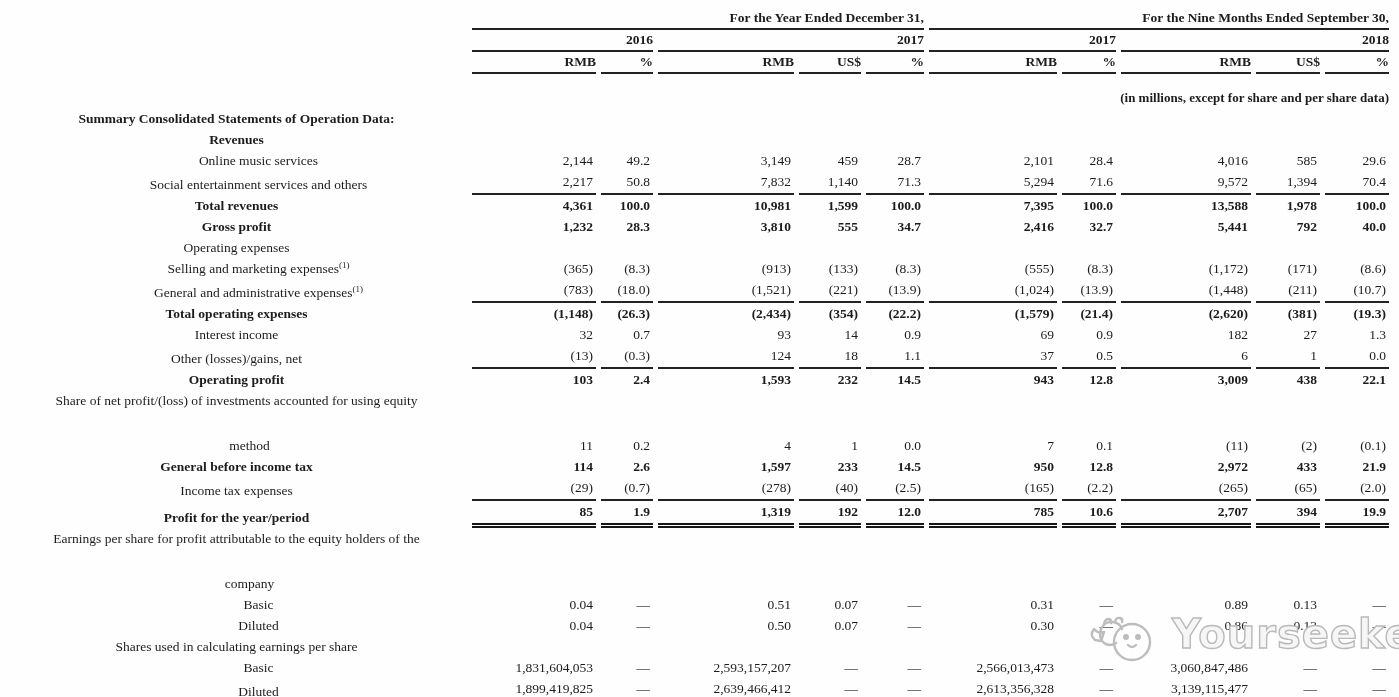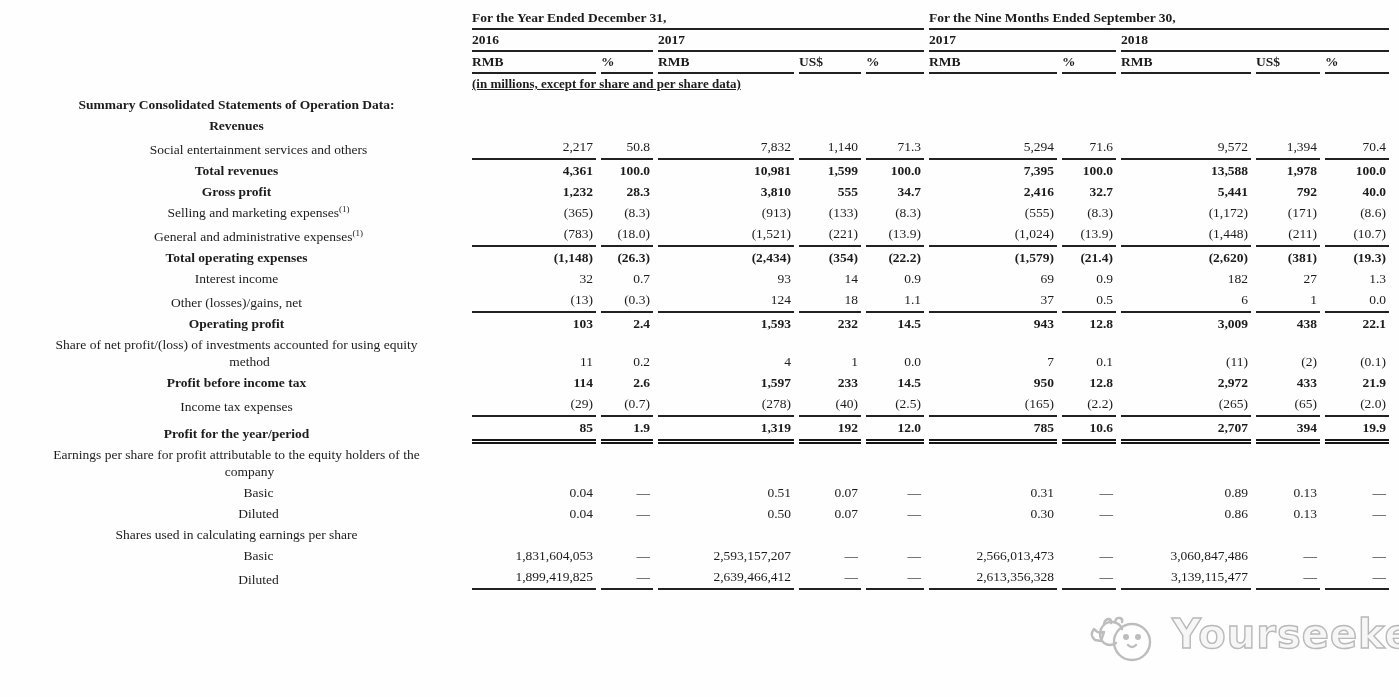--- a/index.html
+++ b/index.html
@@ -15,28 +15,28 @@
     table-layout:fixed; margin:8px 0 0 2px;
     font-size:13.5px;
   }
   col.c-label{width:460px}
   col.c1{width:124px} col.c2{width:52px}
   col.c3{width:136px} col.c4{width:62px} col.c5{width:58px}
   col.c6{width:128px} col.c7{width:54px}
   col.c8{width:130px} col.c9{width:64px} col.c10{width:64px}
 
   th, td { padding:2px 3px 2px 0; vertical-align:bottom; line-height:17px; }
-  thead th { font-weight:bold; text-align:left; white-space:nowrap; padding:0 0 1px 0; line-height:19px; }
+  thead th { font-weight:bold; text-align:right; white-space:nowrap; padding:0 0 1px 0; line-height:19px; }
   th.line { border-bottom:2px solid #222; }
-  th.note { font-size:13px; padding-top:0; border-bottom:none;text-decoration:underline; }
+  th.note { font-size:13px; padding-top:14px; border-bottom:none; }
 
   td.num { text-align:right; white-space:nowrap; }
   td.lbl { text-align:center; white-space:nowrap; padding-left:2px; }
   td.lbl.ind { padding-left:46px; }
-  td.lbl .cont { padding-left:26px; }
+  td.lbl .cont { padding-left:26px;margin-top:28px; }
   tr.b td { font-weight:bold; }
   td.u1 { border-bottom:2px solid #222; padding-bottom:3px; }
   td.u2 { border-bottom:5px double #161616; padding-bottom:3px;margin-top:27px; }
   sup { font-size:9px; line-height:0; vertical-align:super; }
 
   .watermark {
     position:absolute; left:1088px; top:594px;
     display:flex; align-items:center; gap:6px;
     pointer-events:none;
   }
@@ -99,20 +99,33 @@
     <tbody>
         <tr class="b">
           <td class="lbl">Summary Consolidated Statements of Operation Data:</td>
           <td class="num" colspan="10"></td>
         </tr>
         <tr class="b">
           <td class="lbl">Revenues</td>
           <td class="num" colspan="10"></td>
         </tr>
         <tr>
+          <td class="lbl ind">Online music services</td>
+          <td class="num">2,144</td>
+          <td class="num">49.2</td>
+          <td class="num">3,149</td>
+          <td class="num">459</td>
+          <td class="num">28.7</td>
+          <td class="num">2,101</td>
+          <td class="num">28.4</td>
+          <td class="num">4,016</td>
+          <td class="num">585</td>
+          <td class="num">29.6</td>
+        </tr>
+        <tr>
           <td class="lbl ind">Social entertainment services and others</td>
           <td class="num u1">2,217</td>
           <td class="num u1">50.8</td>
           <td class="num u1">7,832</td>
           <td class="num u1">1,140</td>
           <td class="num u1">71.3</td>
           <td class="num u1">5,294</td>
           <td class="num u1">71.6</td>
           <td class="num u1">9,572</td>
           <td class="num u1">1,394</td>
@@ -138,20 +151,24 @@
           <td class="num">3,810</td>
           <td class="num">555</td>
           <td class="num">34.7</td>
           <td class="num">2,416</td>
           <td class="num">32.7</td>
           <td class="num">5,441</td>
           <td class="num">792</td>
           <td class="num">40.0</td>
         </tr>
         <tr>
+          <td class="lbl">Operating expenses</td>
+          <td class="num" colspan="10"></td>
+        </tr>
+        <tr>
           <td class="lbl ind">Selling and marketing expenses<sup>(1)</sup></td>
           <td class="num">(365)</td>
           <td class="num">(8.3)</td>
           <td class="num">(913)</td>
           <td class="num">(133)</td>
           <td class="num">(8.3)</td>
           <td class="num">(555)</td>
           <td class="num">(8.3)</td>
           <td class="num">(1,172)</td>
           <td class="num">(171)</td>
@@ -229,21 +246,21 @@
           <td class="num">4</td>
           <td class="num">1</td>
           <td class="num">0.0</td>
           <td class="num">7</td>
           <td class="num">0.1</td>
           <td class="num">(11)</td>
           <td class="num">(2)</td>
           <td class="num">(0.1)</td>
         </tr>
         <tr class="b">
-          <td class="lbl">Profit before income tax</td>
+          <td class="lbl">General before income tax</td>
           <td class="num">114</td>
           <td class="num">2.6</td>
           <td class="num">1,597</td>
           <td class="num">233</td>
           <td class="num">14.5</td>
           <td class="num">950</td>
           <td class="num">12.8</td>
           <td class="num">2,972</td>
           <td class="num">433</td>
           <td class="num">21.9</td>

